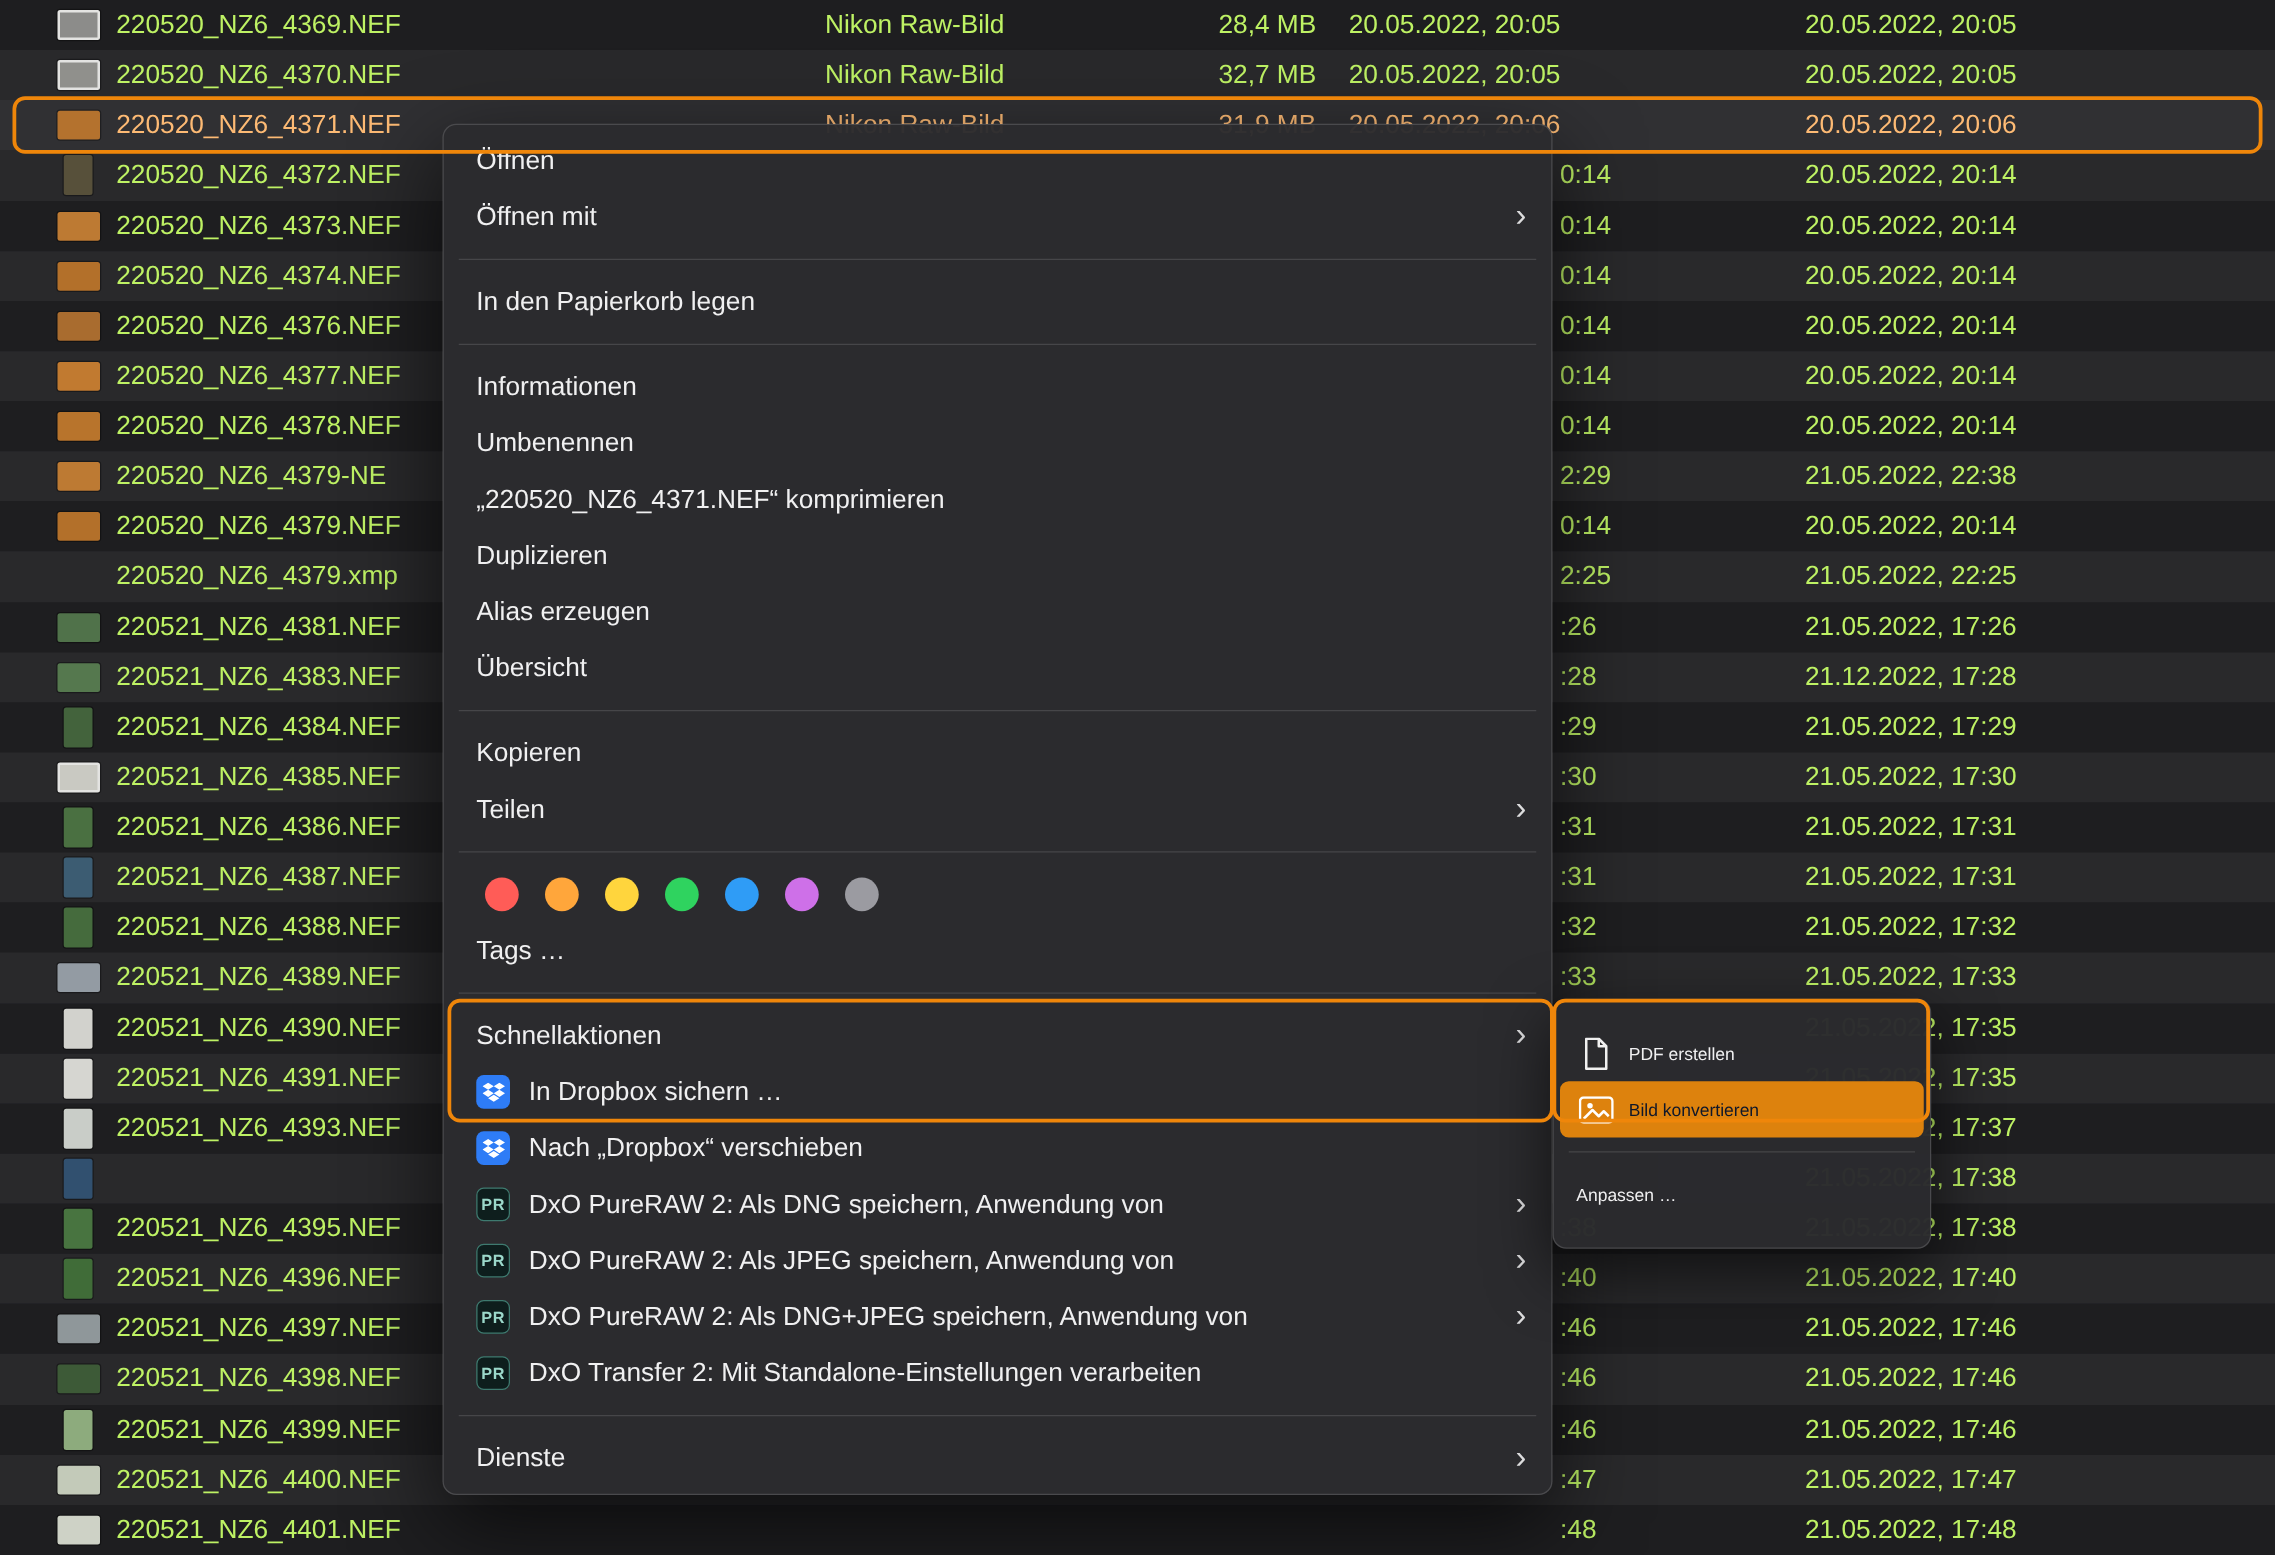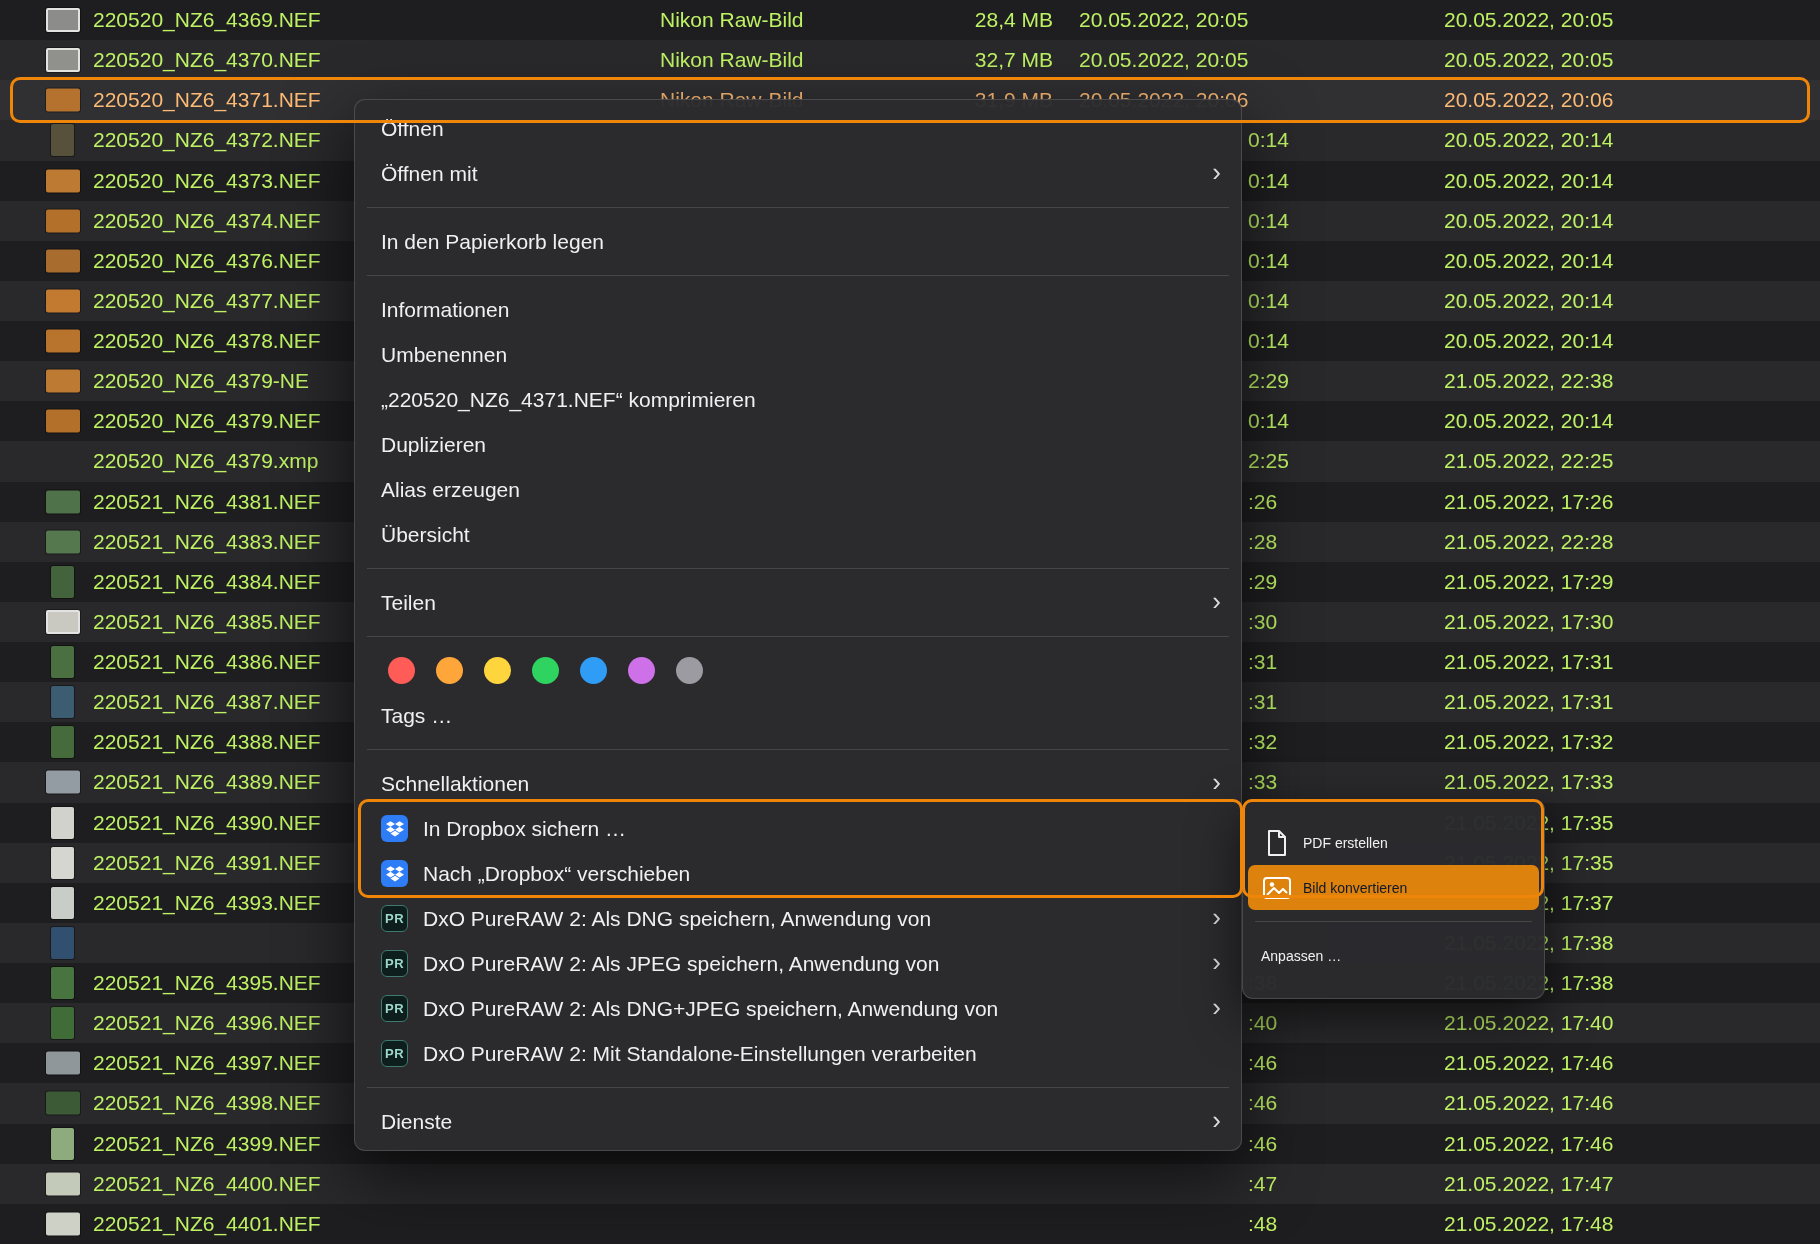--- a/index.html
+++ b/index.html
@@ -141,21 +141,21 @@
       <div class="file-row">
         <span class="thumb landscape" style="background: rgb(80, 114, 74);"></span>
         <span class="cell c-name">220521_NZ6_4381.NEF</span>
         <span class="cell c-frag">:26</span>
         <span class="cell c-date2">21.05.2022, 17:26</span>
       </div>
       <div class="file-row alt">
         <span class="thumb landscape" style="background: rgb(85, 120, 78);"></span>
         <span class="cell c-name">220521_NZ6_4383.NEF</span>
         <span class="cell c-frag">:28</span>
-        <span class="cell c-date2">21.05.2022, 22:28</span>
+        <span class="cell c-date2">21.12.2022, 17:28</span>
       </div>
       <div class="file-row">
         <span class="thumb portrait" style="background: rgb(67, 99, 60);"></span>
         <span class="cell c-name">220521_NZ6_4384.NEF</span>
         <span class="cell c-frag">:29</span>
         <span class="cell c-date2">21.05.2022, 17:29</span>
       </div>
       <div class="file-row alt">
         <span class="thumb framed" style="background: rgb(201, 201, 194);"></span>
         <span class="cell c-name">220521_NZ6_4385.NEF</span>
@@ -274,20 +274,23 @@
       <div class="menu-item">
         <span class="mi-label">Duplizieren</span>
       </div>
       <div class="menu-item">
         <span class="mi-label">Alias erzeugen</span>
       </div>
       <div class="menu-item">
         <span class="mi-label">Übersicht</span>
       </div>
       <div class="menu-sep"></div>
+      <div class="menu-item">
+        <span class="mi-label">Kopieren</span>
+      </div>
       <div class="menu-item">
         <span class="mi-label">Teilen</span>
         <span class="menu-arrow">›</span>
       </div>
       <div class="menu-sep"></div>
       <div class="tags-row">
         <span class="tag-dot" style="background: rgb(255, 92, 87);"></span>
         <span class="tag-dot" style="background: rgb(255, 166, 59);"></span>
         <span class="tag-dot" style="background: rgb(255, 213, 61);"></span>
         <span class="tag-dot" style="background: rgb(47, 211, 95);"></span>
@@ -329,21 +332,21 @@
         <span class="mi-label">DxO PureRAW 2: Als JPEG speichern, Anwendung von</span>
         <span class="menu-arrow">›</span>
       </div>
       <div class="menu-item">
         <span class="mi-icon mi-pr">PR</span>
         <span class="mi-label">DxO PureRAW 2: Als DNG+JPEG speichern, Anwendung von</span>
         <span class="menu-arrow">›</span>
       </div>
       <div class="menu-item">
         <span class="mi-icon mi-pr">PR</span>
-        <span class="mi-label">DxO PureRAW 2: Mit Standalone-Einstellungen verarbeiten</span>
+        <span class="mi-label">DxO Transfer 2: Mit Standalone-Einstellungen verarbeiten</span>
       </div>
       <div class="menu-sep"></div>
       <div class="menu-item">
         <span class="mi-label">Dienste</span>
         <span class="menu-arrow">›</span>
       </div>
     </div>
 
   <div id="quick-submenu">
       <div class="sub-item">

